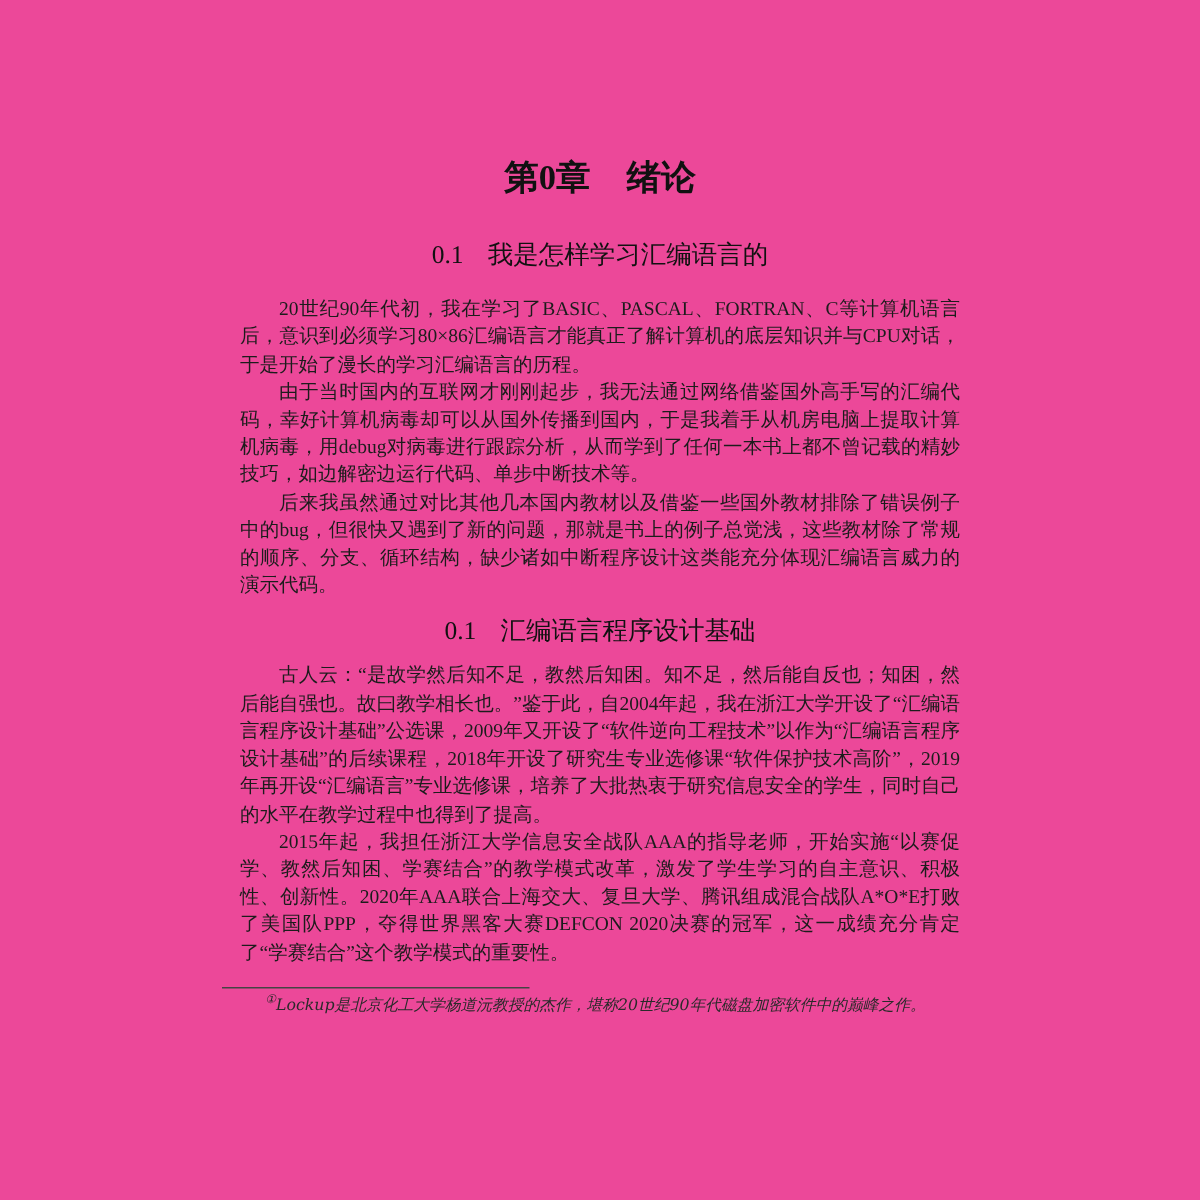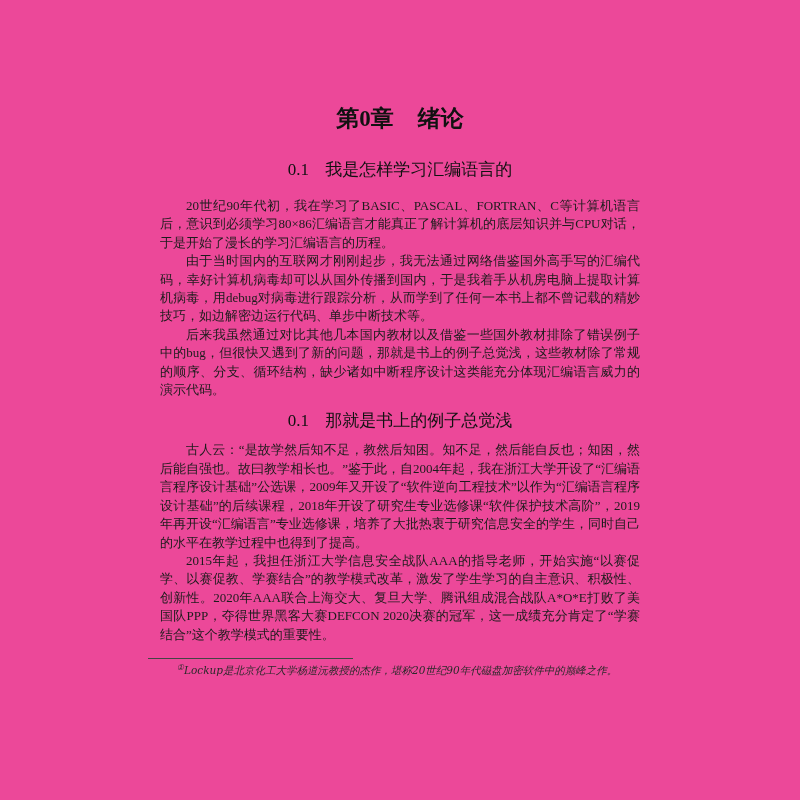--- a/index.html
+++ b/index.html
@@ -79,25 +79,25 @@
   <h1 class="chapter"><span>第0章</span><span class="gap"></span><span>绪论</span></h1>
 
   <h2 class="section-heading"><span>0.1</span><span class="gap"></span><span>我是怎样学习汇编语言的</span></h2>
 
   <div class="body-text">
     <p>20世纪90年代初，我在学习了BASIC、PASCAL、FORTRAN、C等计算机语言后，意识到必须学习80×86汇编语言才能真正了解计算机的底层知识并与CPU对话，于是开始了漫长的学习汇编语言的历程。</p>
     <p>由于当时国内的互联网才刚刚起步，我无法通过网络借鉴国外高手写的汇编代码，幸好计算机病毒却可以从国外传播到国内，于是我着手从机房电脑上提取计算机病毒，用debug对病毒进行跟踪分析，从而学到了任何一本书上都不曾记载的精妙技巧，如边解密边运行代码、单步中断技术等。</p>
     <p>后来我虽然通过对比其他几本国内教材以及借鉴一些国外教材排除了错误例子中的bug，但很快又遇到了新的问题，那就是书上的例子总觉浅，这些教材除了常规的顺序、分支、循环结构，缺少诸如中断程序设计这类能充分体现汇编语言威力的演示代码。</p>
   </div>
 
-  <h2 class="section-heading second"><span>0.1</span><span class="gap"></span><span>那就是书上的例子总觉浅</span></h2>
+  <h2 class="section-heading second"><span>0.1</span><span class="gap"></span><span>汇编语言程序设计基础</span></h2>
 
   <div class="body-text">
     <p>古人云：“是故学然后知不足，教然后知困。知不足，然后能自反也；知困，然后能自强也。故曰教学相长也。”鉴于此，自2004年起，我在浙江大学开设了“汇编语言程序设计基础”公选课，2009年又开设了“软件逆向工程技术”以作为“汇编语言程序设计基础”的后续课程，2018年开设了研究生专业选修课“软件保护技术高阶”，2019年再开设“汇编语言”专业选修课，培养了大批热衷于研究信息安全的学生，同时自己的水平在教学过程中也得到了提高。</p>
-    <p>2015年起，我担任浙江大学信息安全战队AAA的指导老师，开始实施“以赛促学、以赛促教、学赛结合”的教学模式改革，激发了学生学习的自主意识、积极性、创新性。2020年AAA联合上海交大、复旦大学、腾讯组成混合战队A*O*E打败了美国队PPP，夺得世界黑客大赛DEFCON 2020决赛的冠军，这一成绩充分肯定了“学赛结合”这个教学模式的重要性。</p>
+    <p>2015年起，我担任浙江大学信息安全战队AAA的指导老师，开始实施“以赛促学、教然后知困、学赛结合”的教学模式改革，激发了学生学习的自主意识、积极性、创新性。2020年AAA联合上海交大、复旦大学、腾讯组成混合战队A*O*E打败了美国队PPP，夺得世界黑客大赛DEFCON 2020决赛的冠军，这一成绩充分肯定了“学赛结合”这个教学模式的重要性。</p>
   </div>
 
   <div class="footnote">
     <div class="fn-rule"></div>
     <p class="fn-text"><sup>①</sup><span>Lockup是北京化工大学杨道沅教授的杰作，堪称20世纪90年代磁盘加密软件中的巅峰之作。</span></p>
   </div>
 
 </div>
 
 </body></html>

